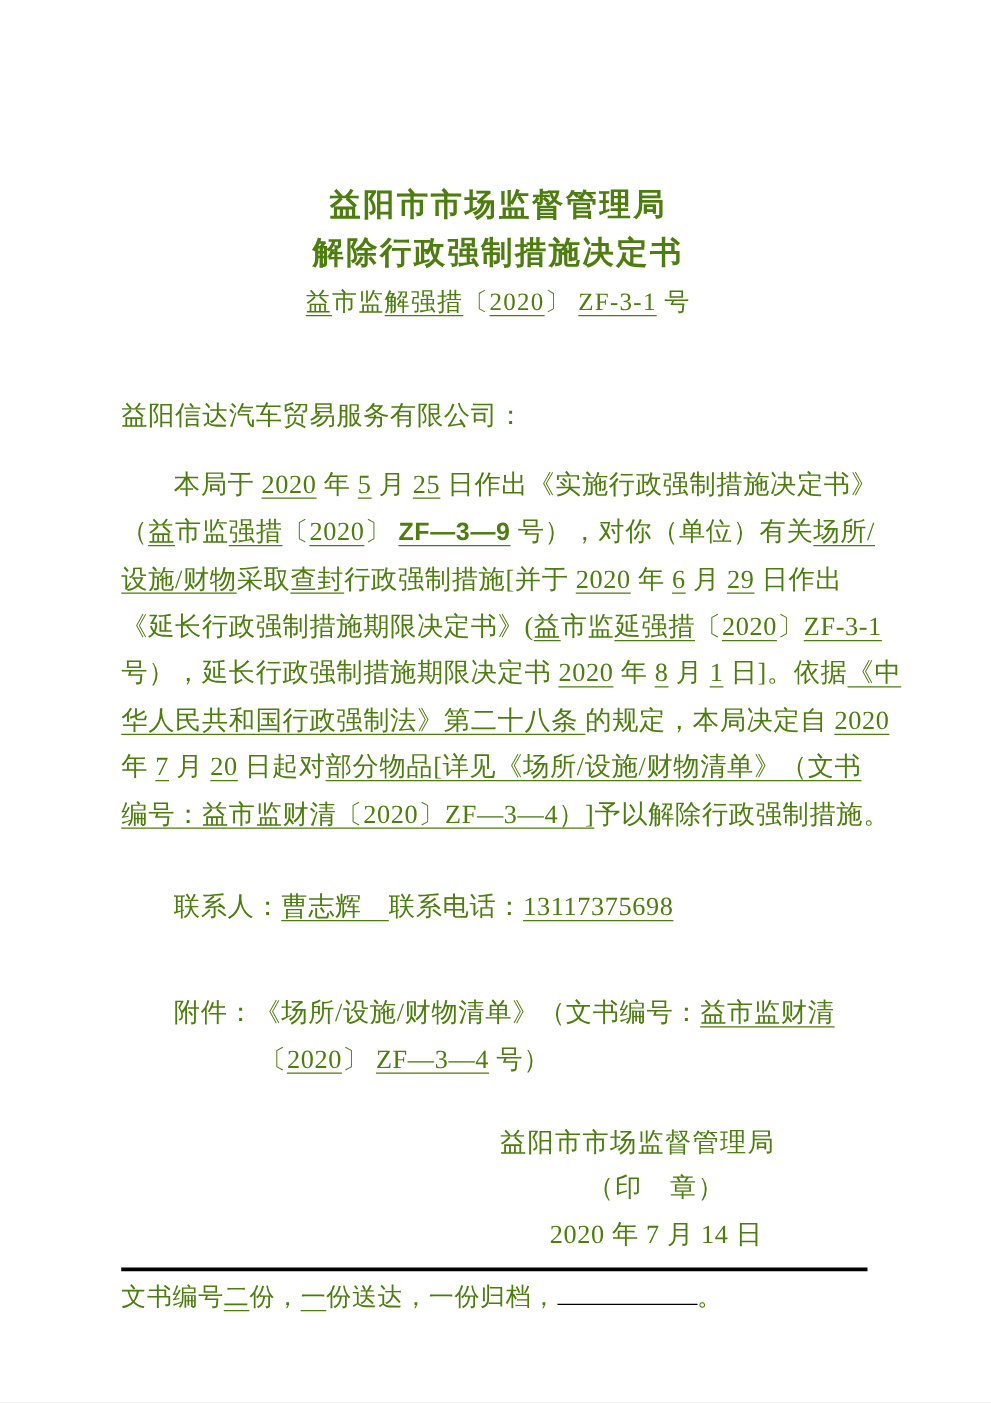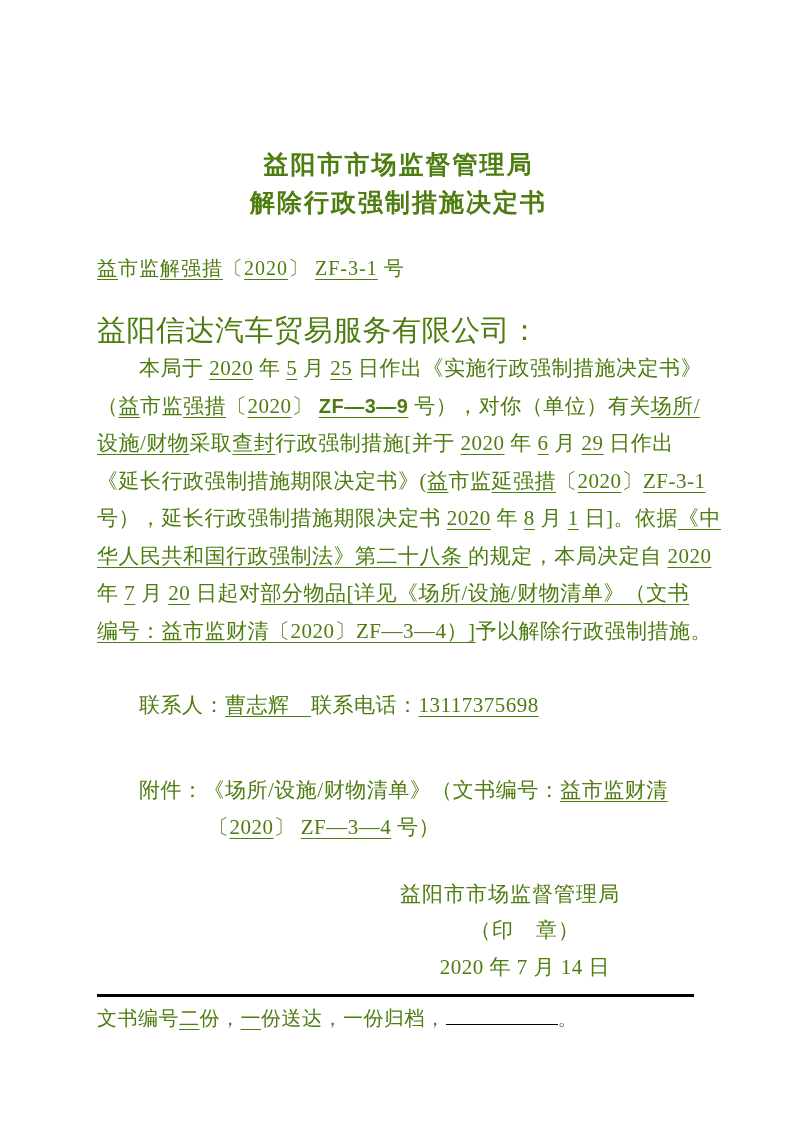--- a/index.html
+++ b/index.html
@@ -17,32 +17,33 @@
   }
   .title {
     text-align: center;
     font-family: "Liberation Sans", "DejaVu Sans", sans-serif;
     font-weight: 700;
     font-size: 25px;
     line-height: 38px;
     letter-spacing: 2px;
   }
   .docno {
+    text-align: center;
     font-size: 20px;
     line-height: 30px;
-    margin-top: 32px;
+    margin-top: 6px;
     letter-spacing: 1px;
   }
   .salutation {
-    margin-top: 32px;
-    font-size: 29px;
+    margin-top: 60px;
+    font-size: 21px;
     line-height: 30px;
     letter-spacing: 0.5px;
   }
-  .paragraph { margin-top: 5px; }
+  .paragraph { margin-top: 22px; }
   .line {
     font-size: 21px;
     line-height: 37.5px;
     letter-spacing: 0.5px;
     white-space: nowrap;
   }
   .indent { padding-left: 42px; }
   .contact { margin-top: 37px; }
   .attach1 { margin-top: 47px; }
   .attach2 { padding-left: 111px; }

